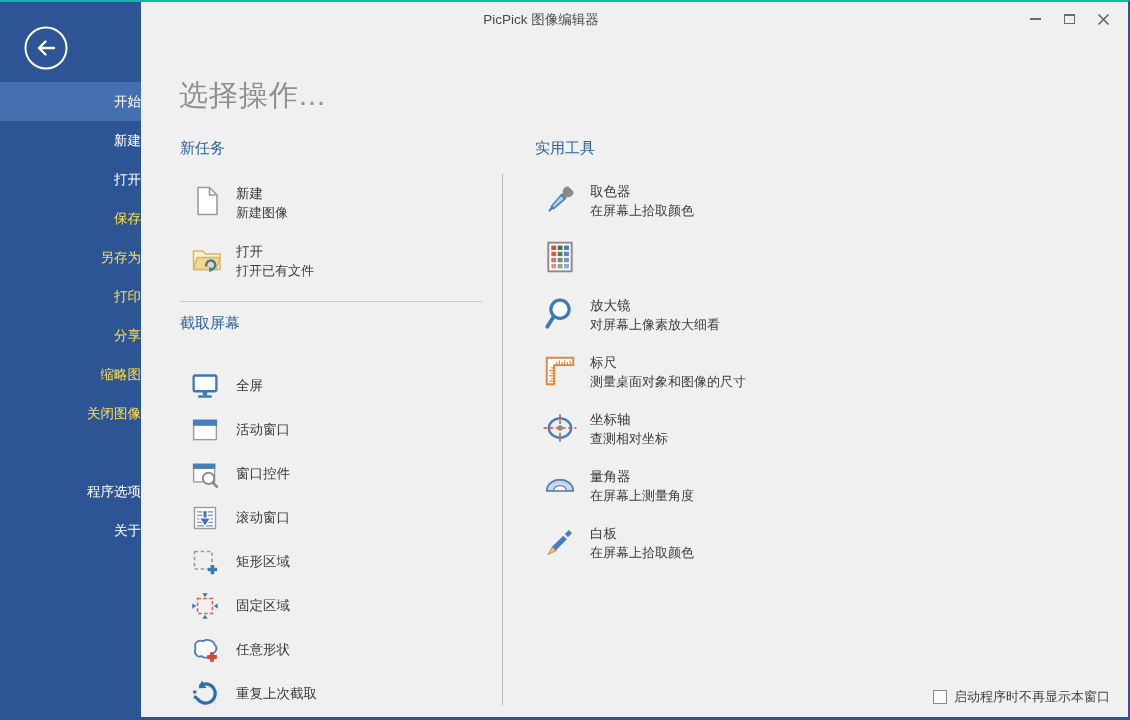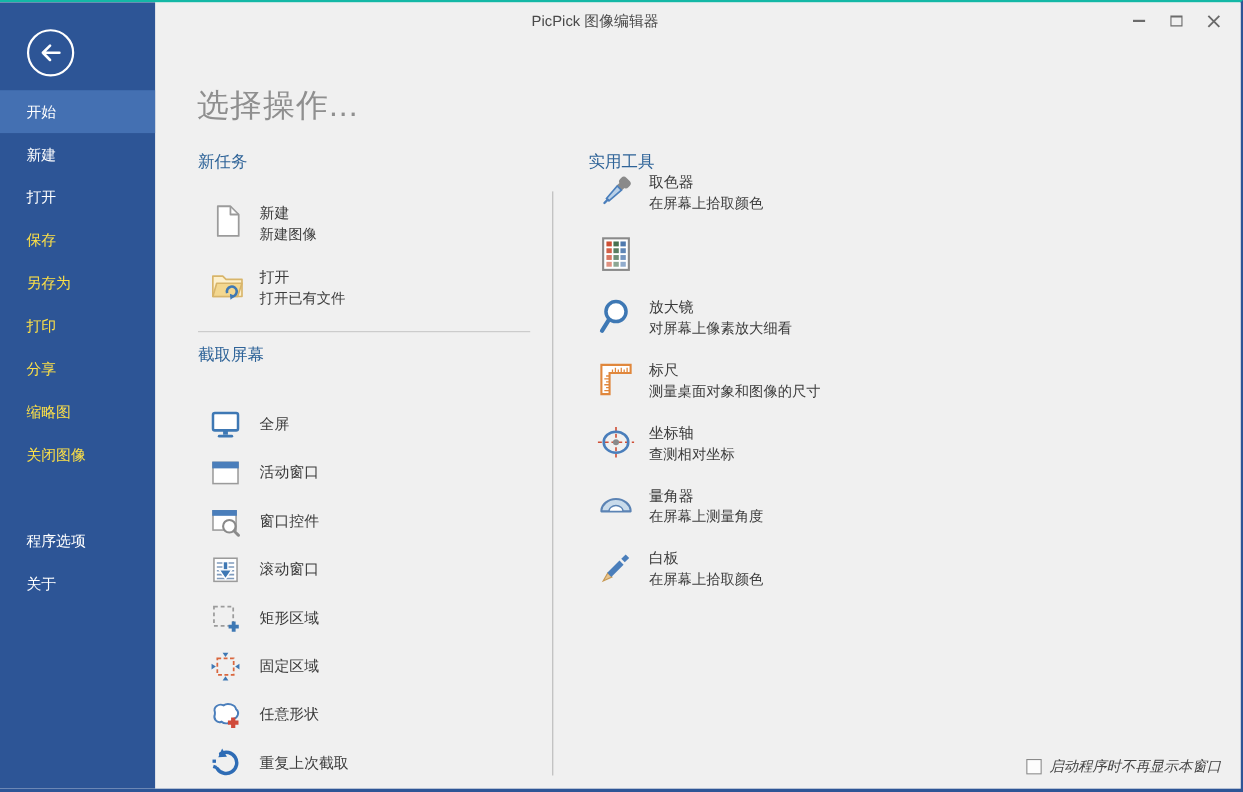--- a/index.html
+++ b/index.html
@@ -13,45 +13,45 @@
   
   .titlebar { position:absolute; left:141px; right:0; top:0; height:34px; }
   .title-text { position:absolute; left:0; width:800px; top:9px; text-align:center; font-size:13.5px; color:#4a4a4a; }
   .win-controls { position:absolute; right:8px; top:0; height:34px; display:flex; align-items:center; }
   .win-btn { width:34px; height:28px; display:flex; align-items:center; justify-content:center; cursor:pointer; }
   .min-glyph { width:11px; height:2px; background:#6b6b6b; }
   .max-glyph { width:11px; height:10px; border:1px solid #6b6b6b; border-top:2.5px solid #6b6b6b; background:transparent; }
   
   .sidebar { position:absolute; left:0; top:0; width:141px; height:100%; background:#2d5596; z-index:5; }
   .back-btn { position:absolute; left:23px; top:23px; width:46px; height:46px; cursor:pointer; }
-  .menu { position:absolute; left:0; top:80px; width:100%; }
+  .menu { position:absolute; left:0; top:80px; width:100%;text-align:right; }
   .menu-item { height:39px; line-height:39px; padding-left:24px; font-size:13.5px; color:#ffffff; cursor:pointer; }
   .menu-item.selected { background:#4470b2; }
   .menu-item.disabled { color:#fde047; cursor:default; }
   .menu-gap { height:39px; }
   
   .heading { position:absolute; left:179px; top:74px; font-size:29px; color:#8f8f8f; letter-spacing:1px; }
   .section-header { font-size:15px; color:#2e6398; height:18px; line-height:18px; }
   .col-left  { position:absolute; left:180px; top:137px; width:305px; }
   .col-right { position:absolute; left:535px; top:137px; width:345px; }
   .vdivider { position:absolute; left:502px; top:172px; height:531px; width:1px; background:#b9b9b9; }
   .hdivider { border:none; border-top:1px solid #c8c8c8; width:302px; margin-top:8px; }
   .task-list { margin-top:28px; }
   .task-item { display:flex; gap:13px; padding-left:11px; height:36px; margin-bottom:22px; cursor:pointer; }
-  .tool-list { }
+  .tool-list { margin-top:26px; }
   .tool-item { display:flex; gap:13px; padding-left:8px; height:38px; margin-bottom:19px; cursor:pointer; }
   .item-text .t { font-size:13.5px; color:#3a3a3a; line-height:18px; }
   .item-text .s { font-size:13px; color:#3c3c3c; line-height:19px; }
   .capture-section-header { margin-top:12px; }
   .capture-list { margin-top:40px; }
   .capture-row { display:flex; align-items:center; gap:17px; padding-left:11px; height:28px; margin-bottom:16px; cursor:pointer; }
   .capture-row .row-label { font-size:13.5px; color:#3a3a3a; }
   .icn { flex:0 0 auto; }
   
-  .footer-option { position:absolute; right:18px; bottom:11px; display:flex; align-items:center; gap:7px;font-style:italic; }
+  .footer-option { position:absolute; right:18px; bottom:11px; display:flex; align-items:center; gap:7px; }
   .cbx { width:14px; height:14px; background:#fdfdfd; border:1px solid #8a8a8a; cursor:pointer; }
   .cbx-label { font-size:13px; color:#444; }
 </style>
 </head>
 <body>
 
 <div class="window">
 
   <div class="titlebar">
     <div class="title-text">PicPick 图像编辑器</div>

